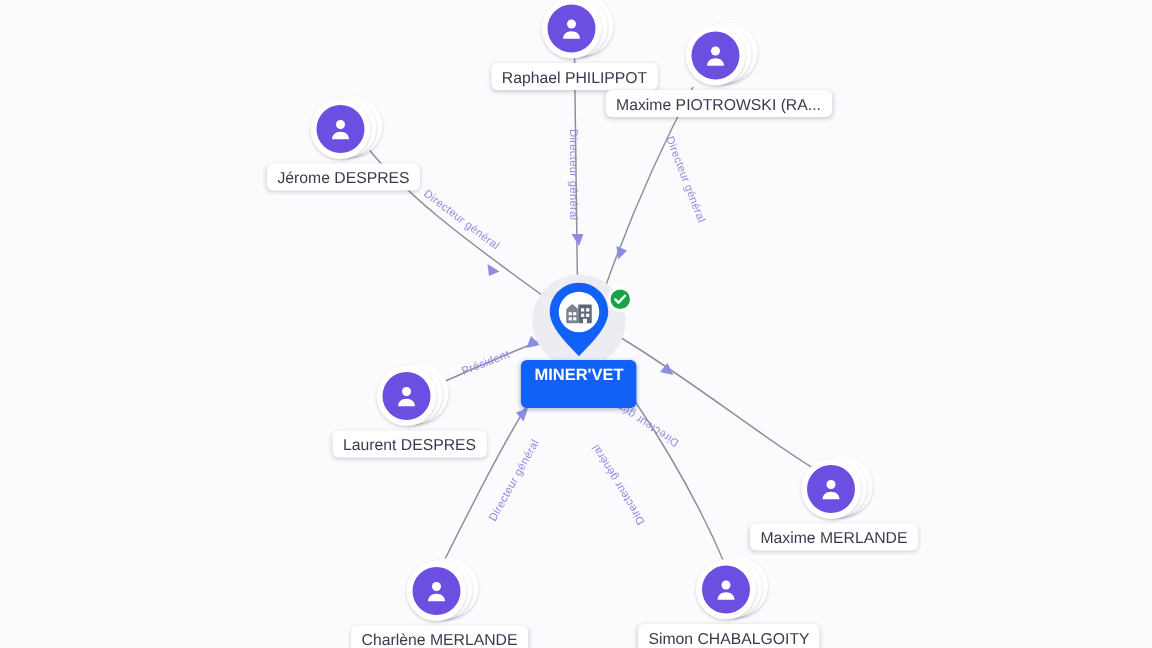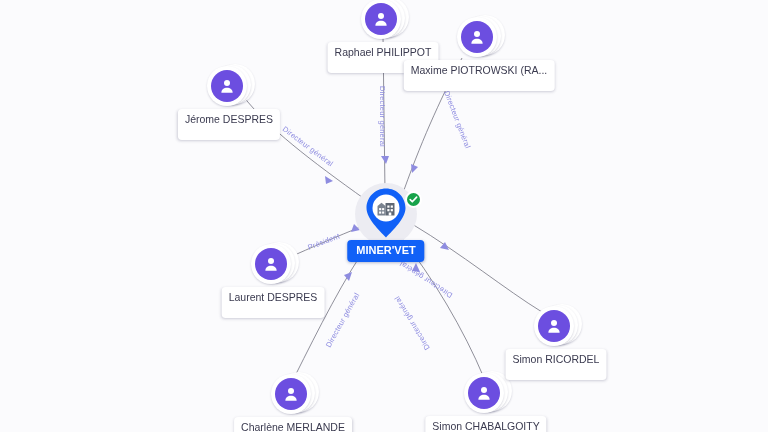--- a/index.html
+++ b/index.html
@@ -58,21 +58,21 @@
   .avatar-circle svg { width: 18px; height: 18px; display: block; }
   .person-label {
     position: absolute;
     top: 24px; left: 50%;
     transform: translateX(-50%);
     white-space: nowrap;
     background: #ffffff;
     color: #3a3a4f;
     font-size: 10.5px;
     line-height: 1;
-    padding: 5px 7px 15px;
+    padding: 5px 7px 2px;
     border-radius: 4px;
     box-shadow: 0 1px 3px rgba(40,40,80,.22);
   }
 
   
   #company-node {
     position: absolute;
     left: 386px; top: 214px;
     width: 0; height: 0;
   }
@@ -102,21 +102,21 @@
   #company-label {
     position: absolute;
     top: 26px; left: 50%;
     transform: translateX(-50%);
     white-space: nowrap;
     background: #1161f7;
     color: #ffffff;
     font-size: 11px;
     font-weight: bold;
     line-height: 1;
-    padding: 5px 9px 6px;
+    padding: 5px 9px 16px;
     border-radius: 4px;
     box-shadow: 0 1px 3px rgba(20,40,110,.30);
   }
 </style>
 </head>
 <body>
 
 <div id="graph-canvas">
 
   <svg id="edge-layer" viewBox="0 0 768 432" xmlns="http://www.w3.org/2000/svg">
@@ -259,21 +259,21 @@
       <div class="stack-card c3"></div>
       <div class="stack-card c2"></div>
       <div class="stack-card c1"></div>
       <div class="avatar-circle">
         <svg viewBox="0 0 24 24" xmlns="http://www.w3.org/2000/svg">
           <circle cx="12" cy="8" r="4" fill="#ffffff"></circle>
           <path d="M4.5 21c0-4.2 3.4-6.6 7.5-6.6s7.5 2.4 7.5 6.6z" fill="#ffffff"></path>
         </svg>
       </div>
     </div>
-    <div class="person-label">Simon RICORDEL</div>
+    <div class="person-label">Maxime MERLANDE</div>
   </div>
 
   <div id="company-node">
     <div class="company-halo"></div>
 
     <div class="pin-wrap">
       <svg viewBox="0 0 42 52" xmlns="http://www.w3.org/2000/svg">
         <path d="M21 1.5 C10.2 1.5 1.5 10.2 1.5 21 C1.5 31.5 14 43 21 50.5 C28 43 40.5 31.5 40.5 21 C40.5 10.2 31.8 1.5 21 1.5 Z" fill="#1161f7"></path>
         <circle cx="21" cy="21" r="13.5" fill="#ffffff"></circle>
         <g transform="translate(12.5,13.5)">

